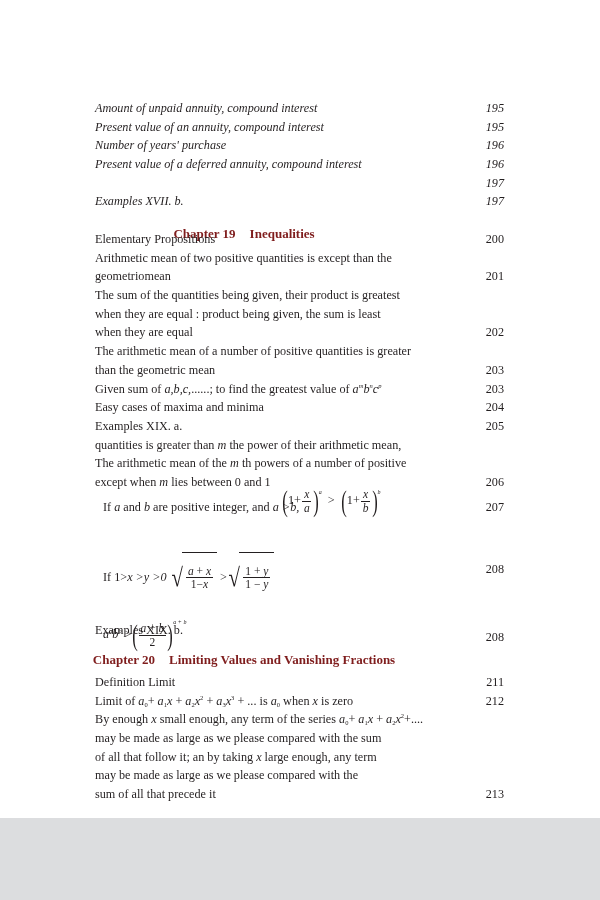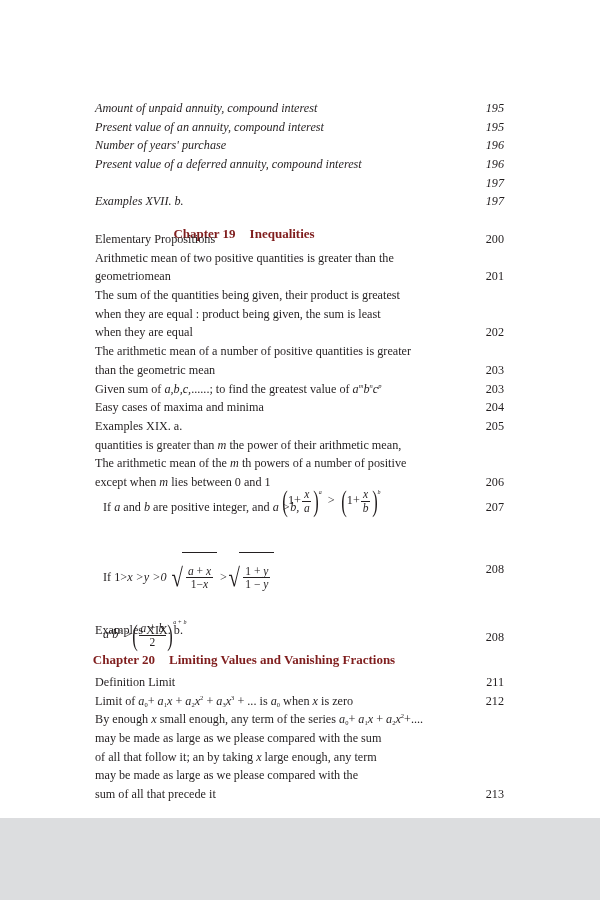--- a/index.html
+++ b/index.html
@@ -70,21 +70,21 @@
   <div class="chap" style="top:226px;">
     <span>Chapter 19</span><span class="gap"></span><span>Inequalities</span>
   </div>
 
   <div class="toc" style="top:230px;">
     <div class="row">
         <span class="t">Elementary Propositions</span>
         <span class="p">200</span>
       </div>
     <div class="row">
-        <span class="t">Arithmetic mean of two positive quantities is greater than the</span>
+        <span class="t">Arithmetic mean of two positive quantities is except than the</span>
         <span class="p"></span>
       </div>
     <div class="row">
         <span class="t">geometriomean</span>
         <span class="p">201</span>
       </div>
     <div class="row">
         <span class="t">The sum of the quantities being given, their product is greatest</span>
         <span class="p"></span>
       </div>

